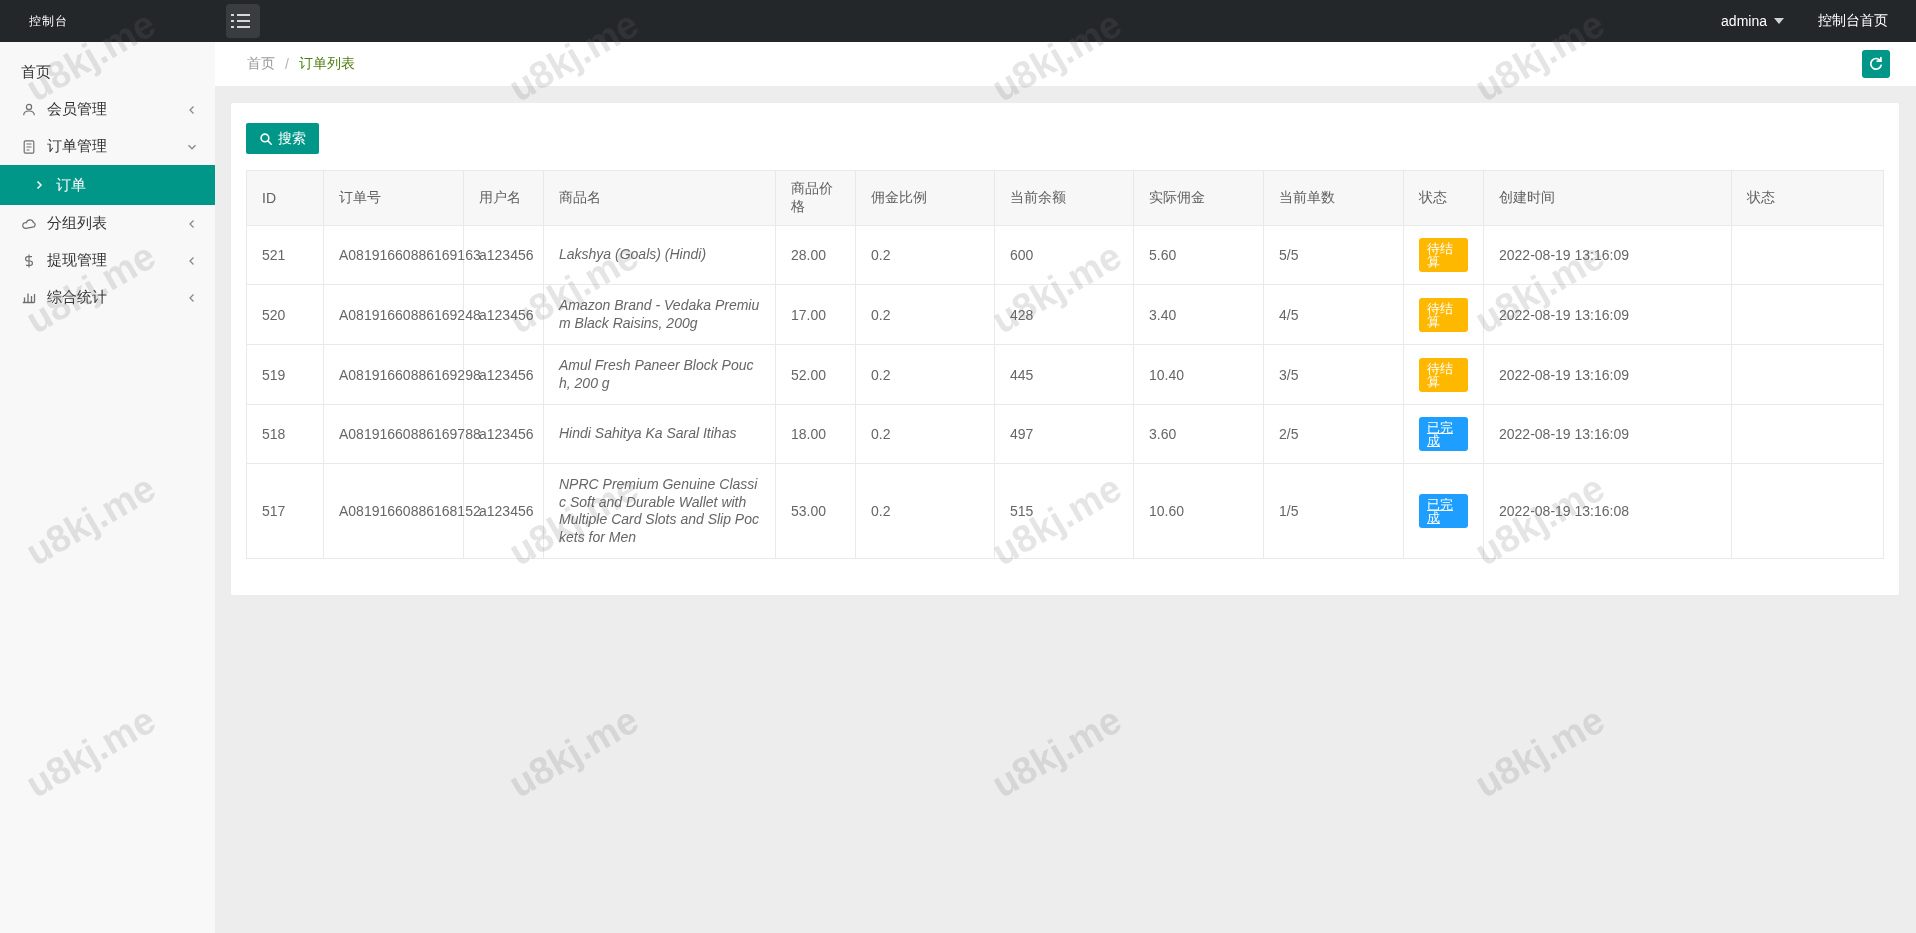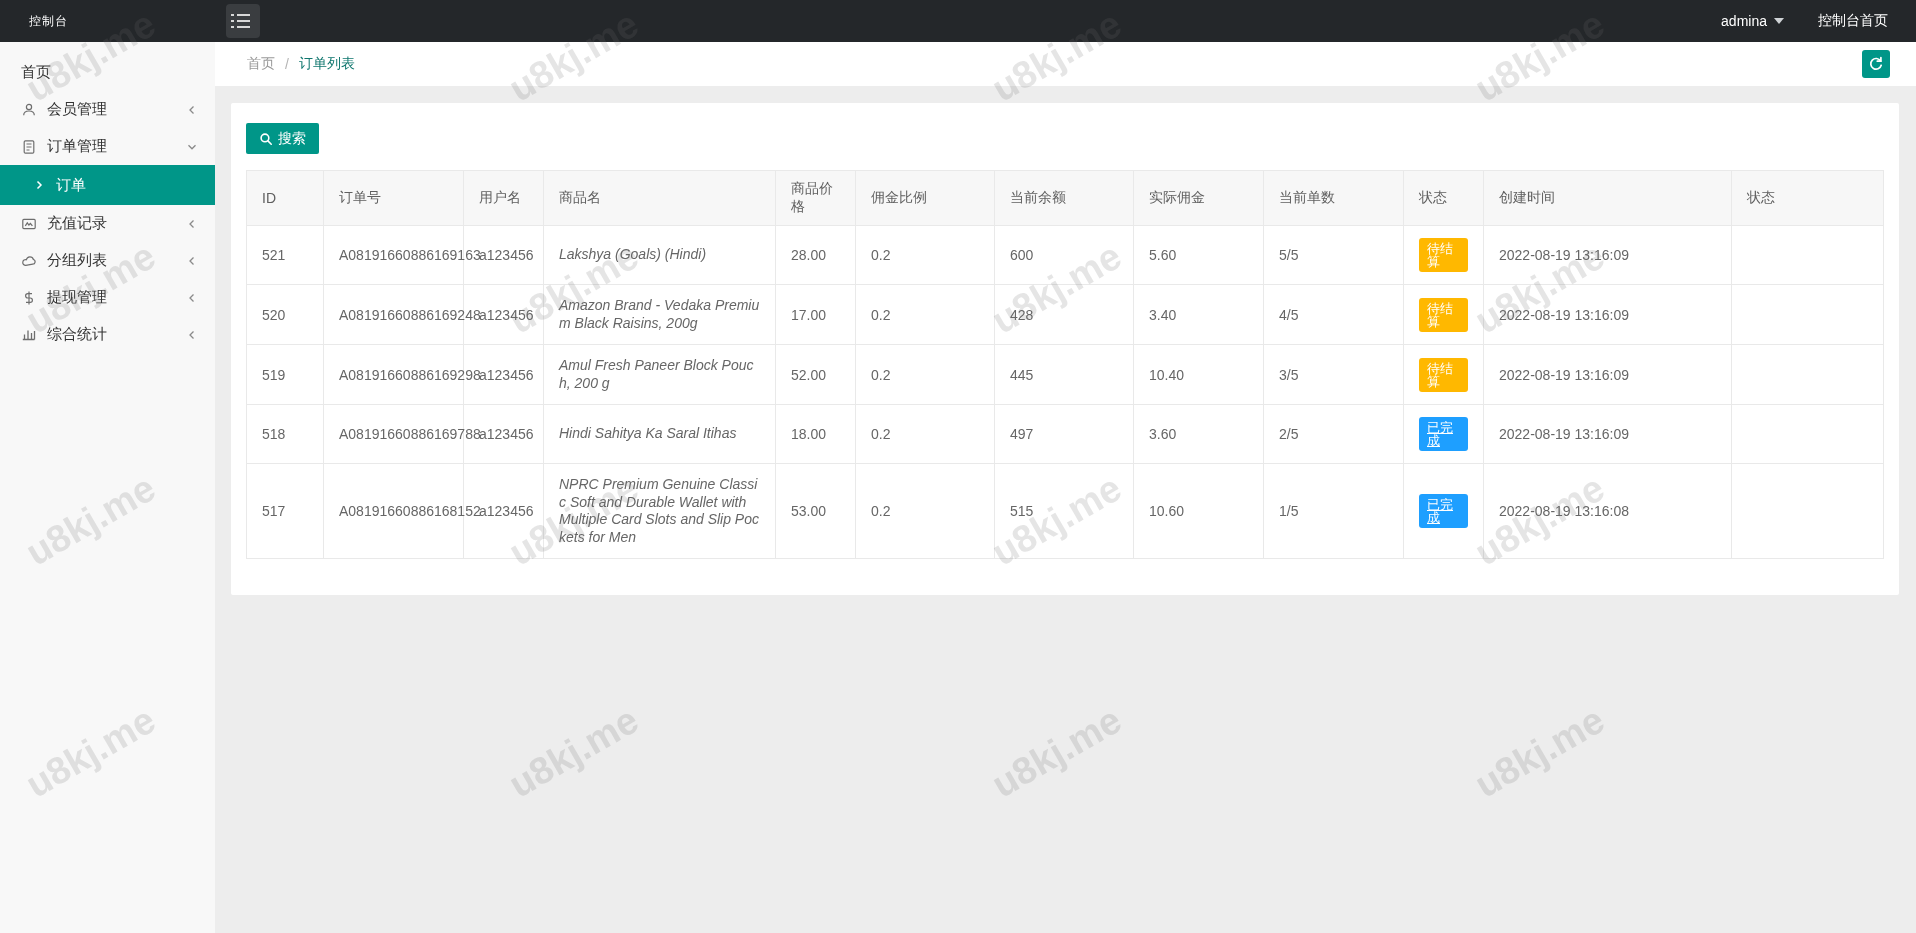--- a/index.html
+++ b/index.html
@@ -28,21 +28,21 @@
   .side-item .chev { color:#8a8a8a; display:inline-flex; }
   .side-item.active { height:40px; background:#009688; color:#ffffff; padding-left:34px; }
   .side-item.active .chev-r { margin-right:12px; display:inline-flex; }
   .chev svg, .chev-r svg { display:block; }
 
   
   .main { flex:1; display:flex; flex-direction:column; }
   .breadcrumb-bar { height:44px; background:#ffffff; display:flex; align-items:center; padding:0 27px 0 32px; }
   .crumb-home { color:#999999; font-size:14px; cursor:pointer; }
   .crumb-sep { color:#b4b4b4; font-size:14px; margin:0 10px; }
-  .crumb-current { color:#0f766e; font-size:14px;font-family:Liberation Mono, monospace; }
+  .crumb-current { color:#4d7c0f; font-size:14px;font-family:Liberation Mono, monospace; }
   .refresh-btn { margin-left:auto; width:28px; height:28px; background:#009688; border:none; border-radius:3px;
     display:flex; align-items:center; justify-content:center; cursor:pointer; }
 
   .content { flex:1; background:#ededed; padding:17px 18px 0 16px; }
   .card { background:#ffffff; border-radius:2px; padding:15px 15px 36px 15px; }
 
   .search-row { display:flex; align-items:center; gap:12px; margin:5px 0 0 0; }
   .search-input { width:238px; height:31px; border:1px solid #e0e0e0; border-radius:2px; padding:0 12px; font-size:14px; color:#333;
     font-family:"Liberation Sans","DejaVu Sans",sans-serif; outline:none; }
   .search-input::placeholder { color:#9b9b9b; }
@@ -113,34 +113,20 @@
           </svg>
         </span>
       </div>
       <div class="side-item active">
         <span class="chev-r">
           <svg width="10" height="10" viewBox="0 0 10 10" fill="none" stroke="#ffffff" stroke-width="1.5">
             <polyline points="3.5,1.5 7,5 3.5,8.5"></polyline>
           </svg>
         </span>
         <span class="label">订单</span>
-      </div>
-      <div class="side-item">
-        <span class="icon">
-          <svg width="16" height="16" viewBox="0 0 16 16" fill="none" stroke-width="1.2">
-            <rect x="1.8" y="3.4" width="12.4" height="9.2" rx="1"></rect>
-            <path d="M4.3 9.8l2-3 1.6 2.2 1.5-1.5 2 2.3"></path>
-          </svg>
-        </span>
-        <span class="label">充值记录</span>
-        <span class="chev">
-          <svg width="10" height="10" viewBox="0 0 10 10" fill="none" stroke="#8a8a8a" stroke-width="1.3">
-            <polyline points="6.5,1.5 3,5 6.5,8.5"></polyline>
-          </svg>
-        </span>
       </div>
       <div class="side-item">
         <span class="icon">
           <svg width="16" height="16" viewBox="0 0 16 16" fill="none" stroke-width="1.2">
             <path d="M4.8 12.4a2.9 2.9 0 1 1 .6-5.7 3.6 3.6 0 0 1 7-0.2 2.4 2.4 0 0 1-.7 4.7z"></path>
           </svg>
         </span>
         <span class="label">分组列表</span>
         <span class="chev">
           <svg width="10" height="10" viewBox="0 0 10 10" fill="none" stroke="#8a8a8a" stroke-width="1.3">

